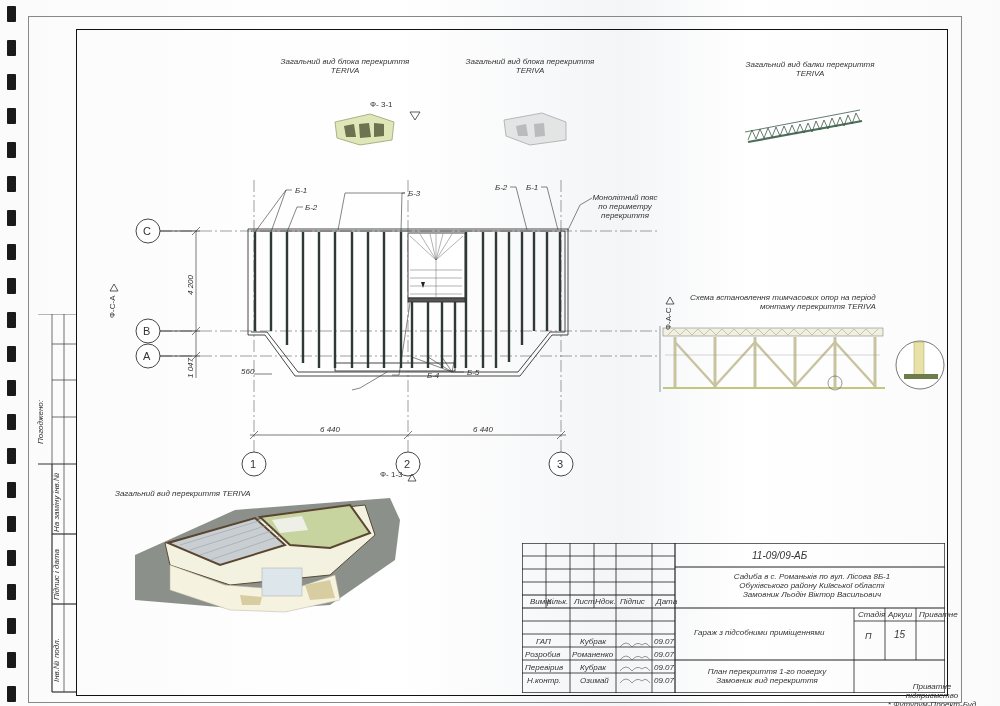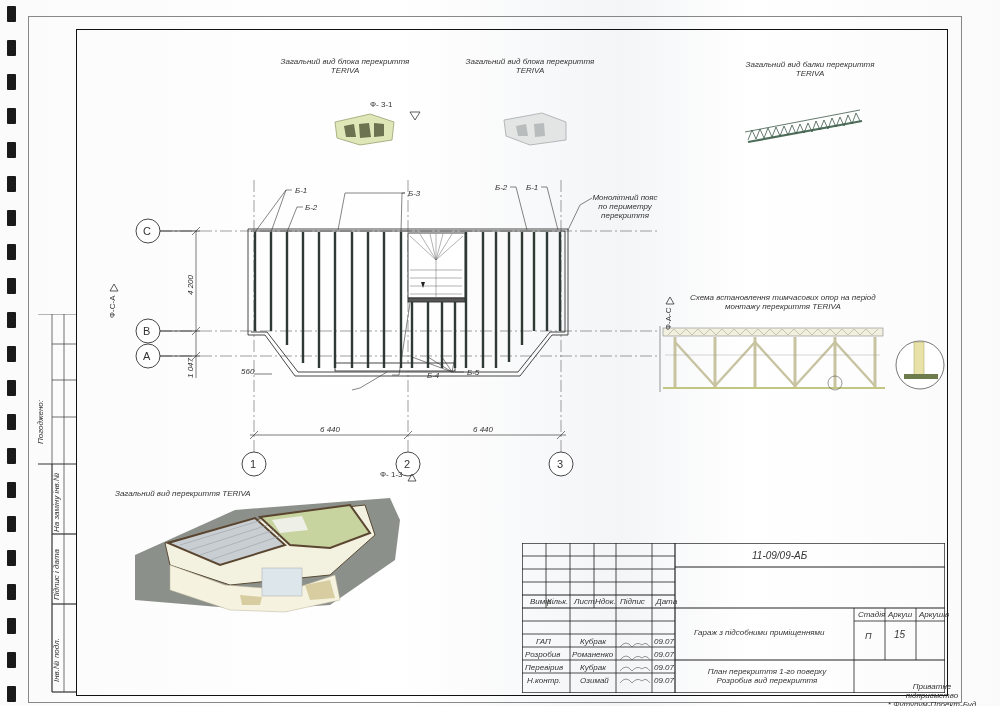--- a/index.html
+++ b/index.html
@@ -255,21 +255,21 @@
   <div class="cell" style="left:526px;top:183px;">Б-1</div>
   <div class="cell" style="left:395px;top:371px;margin-left:32px;">Б-4</div>
   <div class="cell" style="left:467px;top:368px;">Б-5</div>
 
   <div class="it" style="left:585px;top:193px;width:80px;">
     <div>Монолітний пояс</div>
       <div>по периметру</div>
       <div>перекриття</div>
   </div>
 
-  <div class="it" style="left:690px;top:293px;text-align:center;">
+  <div class="it" style="left:690px;top:293px;text-align:right;">
     <div>Схема встановлення тимчасових опор на період</div>
       <div>монтажу перекриття TERIVA</div>
   </div>
 
   <div class="it" style="left:115px;top:489px;text-align:right;">Загальний вид перекриття  TERIVA</div>
 
 
   <div class="side-stamp">
     <svg width="38" height="380" style="position:absolute;left:0;top:0;">
       <g stroke="#333" stroke-width="0.7" fill="none">
@@ -326,38 +326,43 @@
       </g>
 
       <g stroke="#555" stroke-width="0.6" fill="none">
         <path d="M98,104 q6,-8 12,0 q5,-6 10,-2 q4,-4 8,2"></path>
         <path d="M98,117 q6,-8 12,0 q5,-6 10,-2 q4,-4 8,2"></path>
         <path d="M98,128 q6,-8 12,0 q5,-6 10,-2 q4,-4 8,2"></path>
         <path d="M98,140 q6,-8 12,0 q5,-6 10,-2 q4,-4 8,2"></path>
       </g>
     </svg>
     <div class="cell" style="left:230px;top:7px;font-size:10px;">11-09/09-АБ</div>
+    <div class="it" style="left:160px;top:29px;width:260px;">
+      <div>Садиба в с. Романьків по вул. Лісова 8Б-1</div>
+      <div>Обухівського району Київської області</div>
+      <div>Замовник Льодін Віктор Васильович</div>
+    </div>
     <div class="cell" style="left:8px;top:54px;">Вимір</div>
     <div class="cell" style="left:25px;top:54px;">Кільк.</div>
     <div class="cell" style="left:52px;top:54px;">Лист</div>
     <div class="cell" style="left:73px;top:54px;">Ндок.</div>
     <div class="cell" style="left:98px;top:54px;">Підпис</div>
     <div class="cell" style="left:134px;top:54px;">Дата</div>
 
     <div class="cell" style="left:172px;top:85px;">Гараж з підсобними приміщеннями</div>
     <div class="cell" style="left:336px;top:67px;">Стадія</div>
     <div class="cell" style="left:366px;top:67px;">Аркуш</div>
-    <div class="cell" style="left:397px;top:67px;">Аркушів</div>
+    <div class="cell" style="left:397px;top:67px;">Приватне</div>
     <div class="cell" style="left:343px;top:88px;font-size:9px;">П</div>
     <div class="cell" style="left:372px;top:86px;font-size:10px;">15</div>
     <div class="cell" style="left:400px;top:86px;"></div>
 
     <div class="it" style="left:160px;top:124px;width:170px;">
       <div>План перекриття 1-го поверху</div>
-      <div>Розробив вид перекриття</div>
+      <div>Замовник вид перекриття</div>
     </div>
     <div class="it" style="left:333px;top:139px;width:90px;padding-left:32px;">
       <div>Приватне підприємство</div>
       <div>* Футурум-Проект-Буд *</div>
     </div>
 
     <div>
       <div class="cell" style="left:14px;top:94px;">ГАП</div>
       <div class="cell" style="left:58px;top:94px;">Кубрак</div>
       <div class="cell" style="left:132px;top:94px;">09.07</div>

